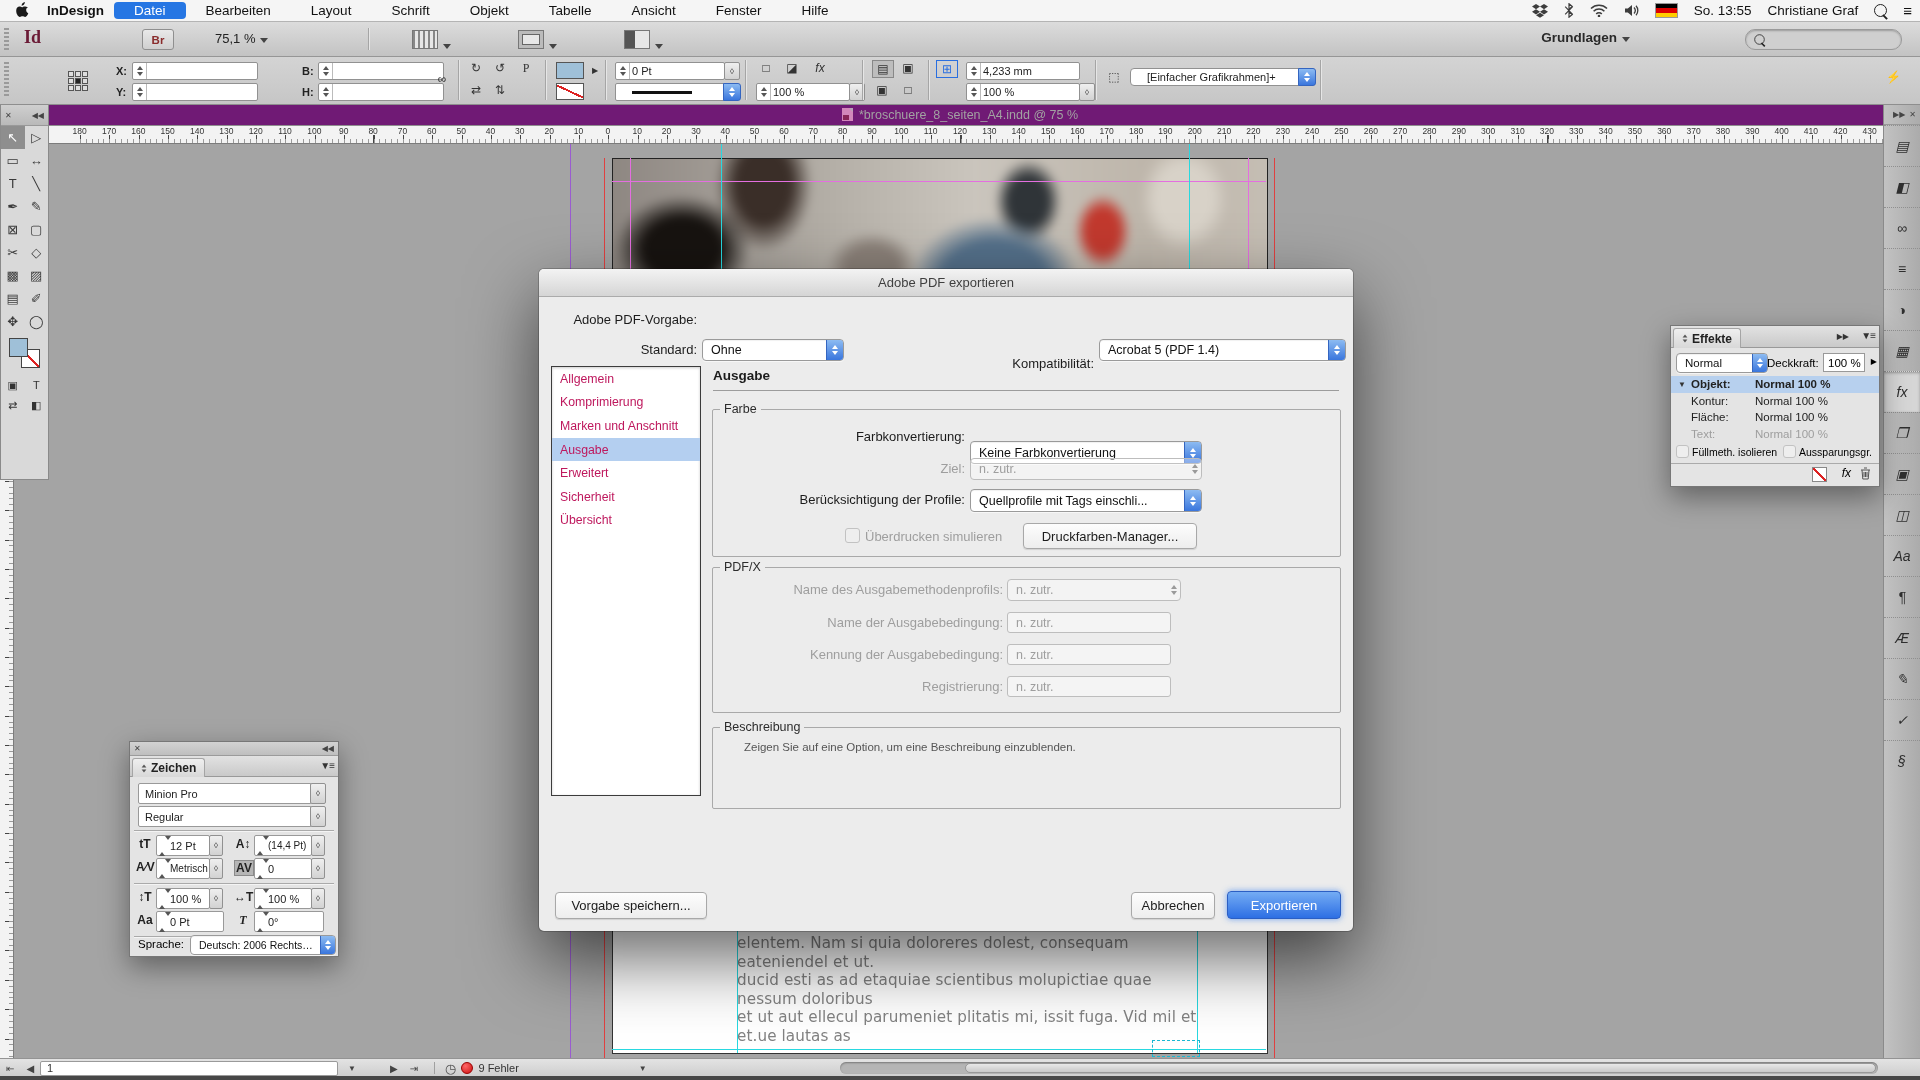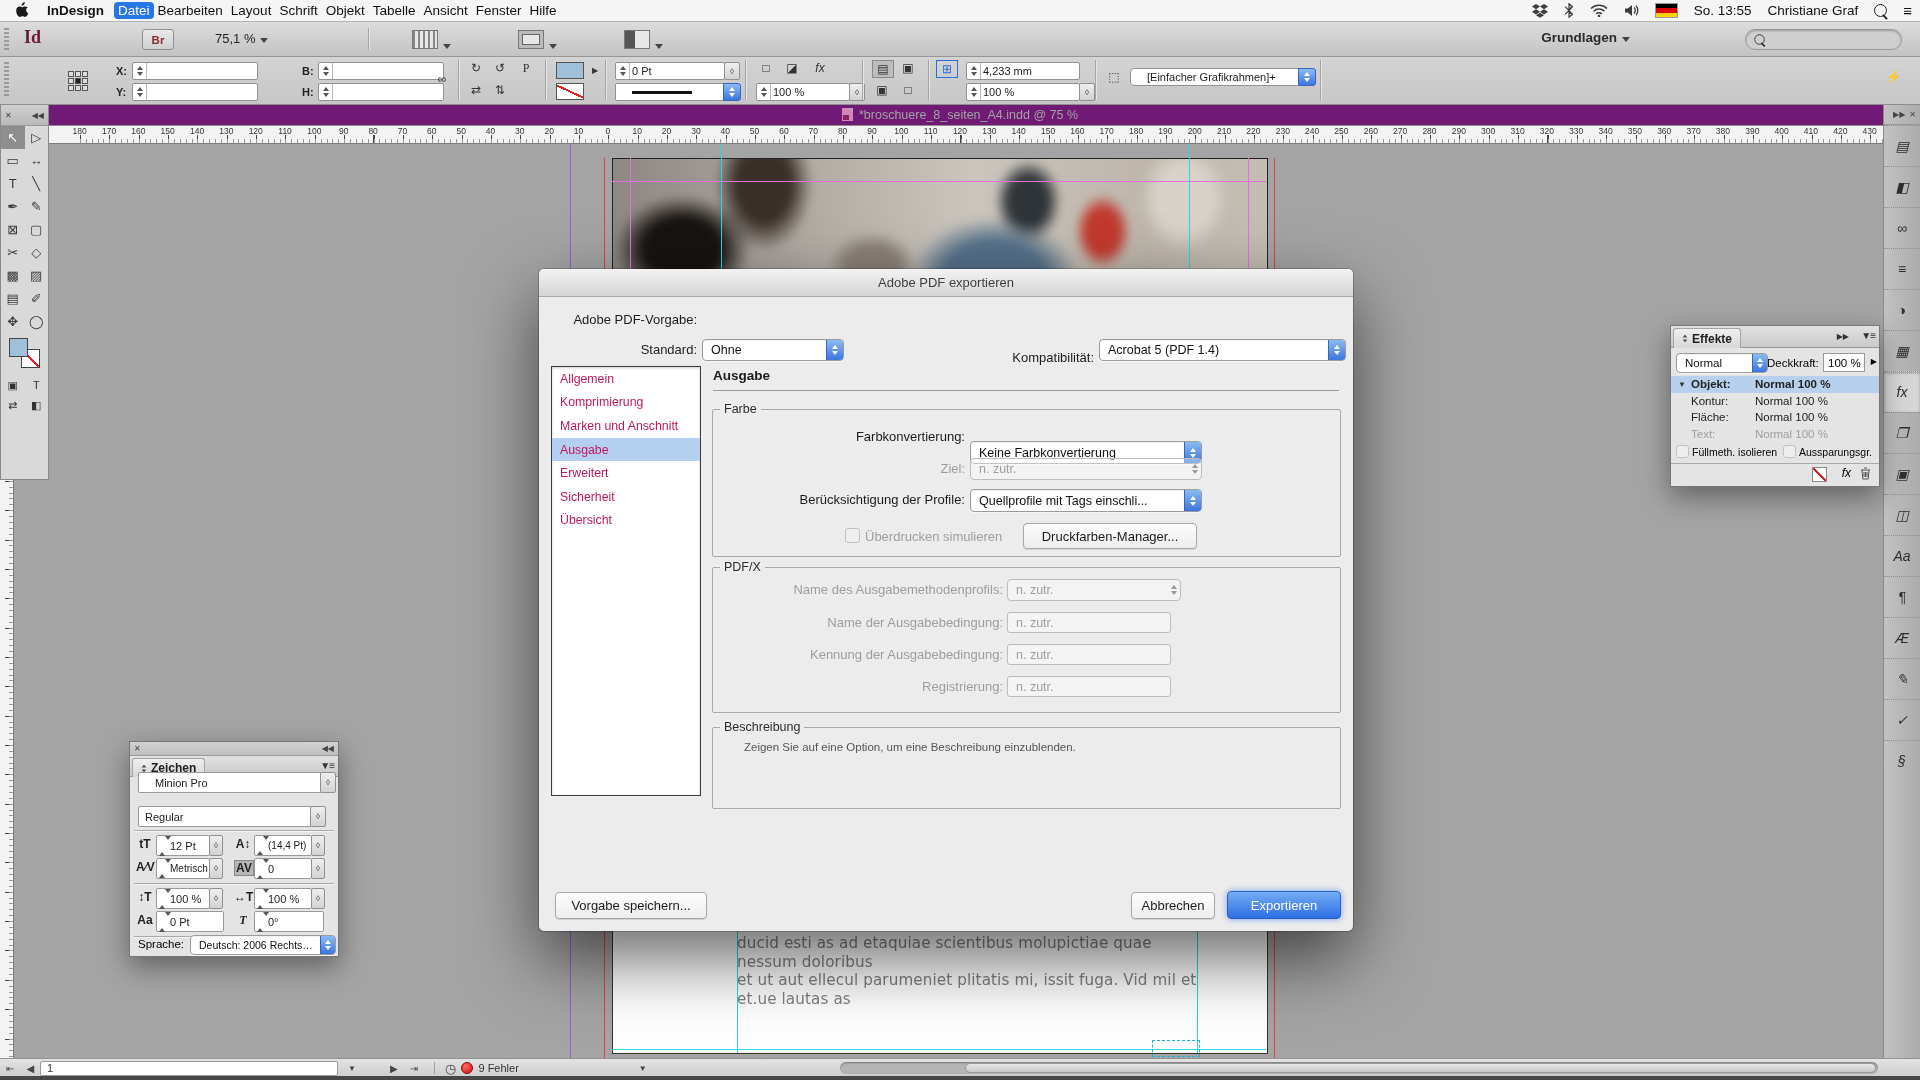--- a/index.html
+++ b/index.html
@@ -3,21 +3,21 @@
 <meta charset="utf-8">
 <style>
   html,body{margin:0;padding:0}
   body{width:1920px;height:1080px;position:relative;overflow:hidden;
        background:#a4a4a4;font-family:"Liberation Sans",sans-serif;
        -webkit-font-smoothing:antialiased}
   
   #menubar{position:absolute;left:0;top:0;width:1920px;height:22px;background:#f5f5f5;
            border-bottom:1px solid #b4b4b4;display:flex;align-items:center;font-size:13.5px;
            color:#111;z-index:200;padding:0 8px;box-sizing:border-box}
-  #menubar .mi{padding:1px 4px;border-radius:4px;white-space:nowrap}
+  #menubar .mi{padding:1px 20px;border-radius:4px;white-space:nowrap}
   #menubar .mi.active{background:#2676e3;color:#fff}
   #menubar .appname{font-weight:bold;padding:1px 10px}
   #menubar .right{margin-left:auto;display:flex;align-items:center;gap:16px}
   .flag{width:21px;height:13px;display:flex;flex-direction:column;border:1px solid #999}
   .flag i{flex:1}
   .mag{width:11px;height:11px;border:1.8px solid #222;border-radius:50%;position:relative;display:inline-block}
   .mag:after{content:"";position:absolute;width:2px;height:6px;background:#222;left:9px;top:9px;transform:rotate(-45deg)}
   
   #appbar{position:absolute;left:0;top:22px;width:1920px;height:34px;
           background:linear-gradient(#dcdcdc,#c3c3c3);border-bottom:1px solid #969696;z-index:150}
@@ -485,20 +485,21 @@
 <div class="guide" style="left:630px;top:158px;width:1px;height:112px;background:#e46ee0"></div>
 <div class="guide" style="left:1248px;top:158px;width:1px;height:112px;background:#e46ee0"></div>
 <div class="guide" style="left:721px;top:143px;width:1px;height:127px;background:#27d8e0"></div>
 <div class="guide" style="left:1189px;top:143px;width:1px;height:127px;background:#27d8e0"></div>
 <div class="guide" style="left:604px;top:158px;width:1px;height:112px;background:#e04040"></div>
 <div class="guide" style="left:1274px;top:158px;width:1px;height:112px;background:#e04040"></div>
 <div class="guide" style="left:570px;top:143px;width:1px;height:915px;background:#9a5bd0;z-index:11"></div>
 
 <div id="page-bottom"></div>
 <div id="pagetext">
+  <div class="line">elentem. Nam si quia doloreres dolest, consequam eateniendel et ut.</div>
     <div class="line">ducid esti as ad etaquiae scientibus molupictiae quae nessum doloribus</div>
     <div class="line">et ut aut ellecul parumeniet plitatis mi, issit fuga. Vid mil et et.ue lautas as</div>
 </div>
 <div class="guide" style="left:737px;top:931px;width:1px;height:122px;background:#27d8e0;z-index:13"></div>
 <div class="guide" style="left:1197px;top:931px;width:1px;height:122px;background:#27d8e0;z-index:13"></div>
 <div class="guide" style="left:612px;top:1049px;width:654px;height:1px;background:#27d8e0;z-index:13"></div>
 <div class="guide" style="left:1152px;top:1040px;width:46px;height:15px;border:1px dashed #19b9d4;z-index:13"></div>
 <div class="guide" style="left:604px;top:931px;width:1px;height:130px;background:#e04040;z-index:13"></div>
 <div class="guide" style="left:1274px;top:931px;width:1px;height:130px;background:#e04040;z-index:13"></div>
 
@@ -510,21 +511,21 @@
   <div class="dlabel" style="left:10px;top:43px;width:148px">Adobe PDF-Vorgabe:</div>
 
   <div class="dlabel" style="left:10px;top:73px;width:148px">Standard:</div>
   <div class="combo" style="left:163px;top:70px;width:110px;height:20px">
     <span>Ohne</span>
     <span class="bluecap">
         <i class="tri-u"></i>
         <i class="tri-d"></i>
       </span>
   </div>
-  <div class="dlabel" style="left:370px;top:81px;width:185px">Kompatibilität:</div>
+  <div class="dlabel" style="left:370px;top:87px;width:185px">Kompatibilität:</div>
   <div class="combo" style="left:560px;top:70px;width:215px;height:20px">
     <span>Acrobat 5 (PDF 1.4)</span>
     <span class="bluecap">
         <i class="tri-u"></i>
         <i class="tri-d"></i>
       </span>
   </div>
 
   <div class="sidebar-list">
     <div class="item">Allgemein</div>
@@ -676,21 +677,21 @@
   <div class="phead2" style="height:20px">
     <span class="ptab" style="height:18px">
         <span class="updn">
           <i class="tri-u"></i>
           <i class="tri-d"></i>
         </span>
         <span>Zeichen</span>
       </span>
     <span class="pmenu">▼≡</span>
   </div>
-  <div class="zfield" style="left:8px;top:30px;width:166px;padding-left:16px">
+  <div class="zfield" style="left:8px;top:41px;width:166px;padding-left:6px">
       <span>Minion Pro</span>
       <span class="diacap" style="right:-15px;height:19px">◊</span>
     </div>
   <div class="zfield" style="left:8px;top:64px;width:166px;padding-left:6px">
       <span>Regular</span>
       <span class="diacap" style="right:-15px;height:19px">◊</span>
     </div>
   <div class="zhr" style="top:88px"></div>
   <span class="zicon" style="left:6px;top:95px">tT</span>
   <div class="zfield" style="left:26px;top:93px;width:50px">

